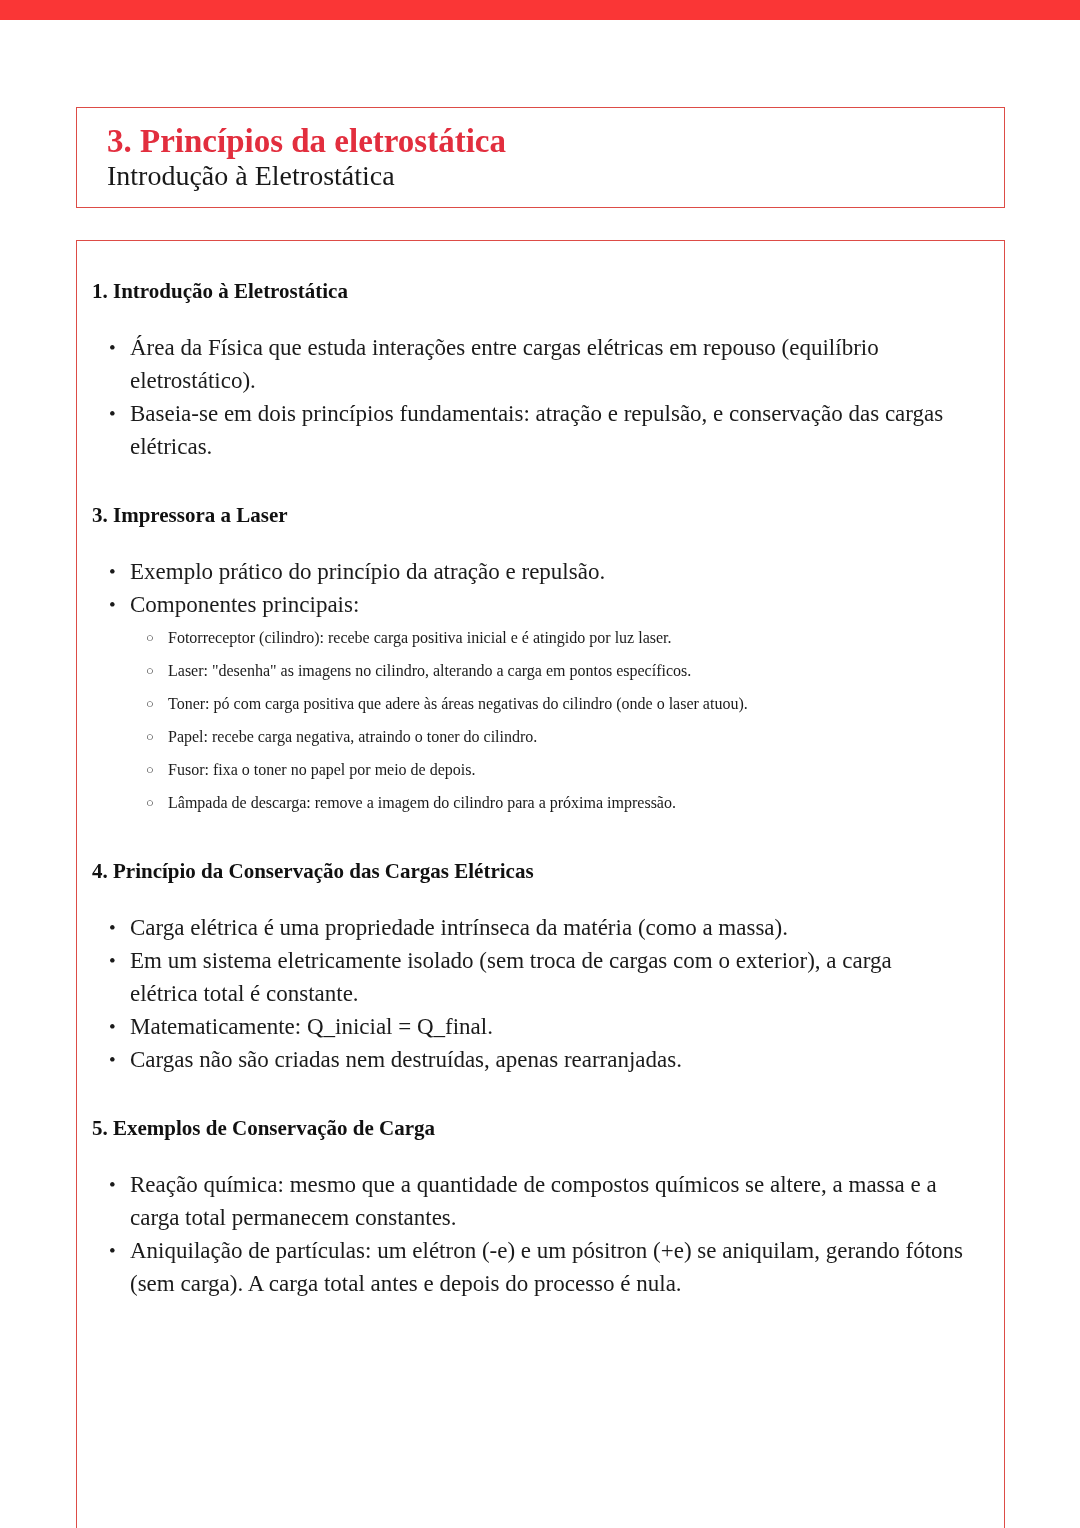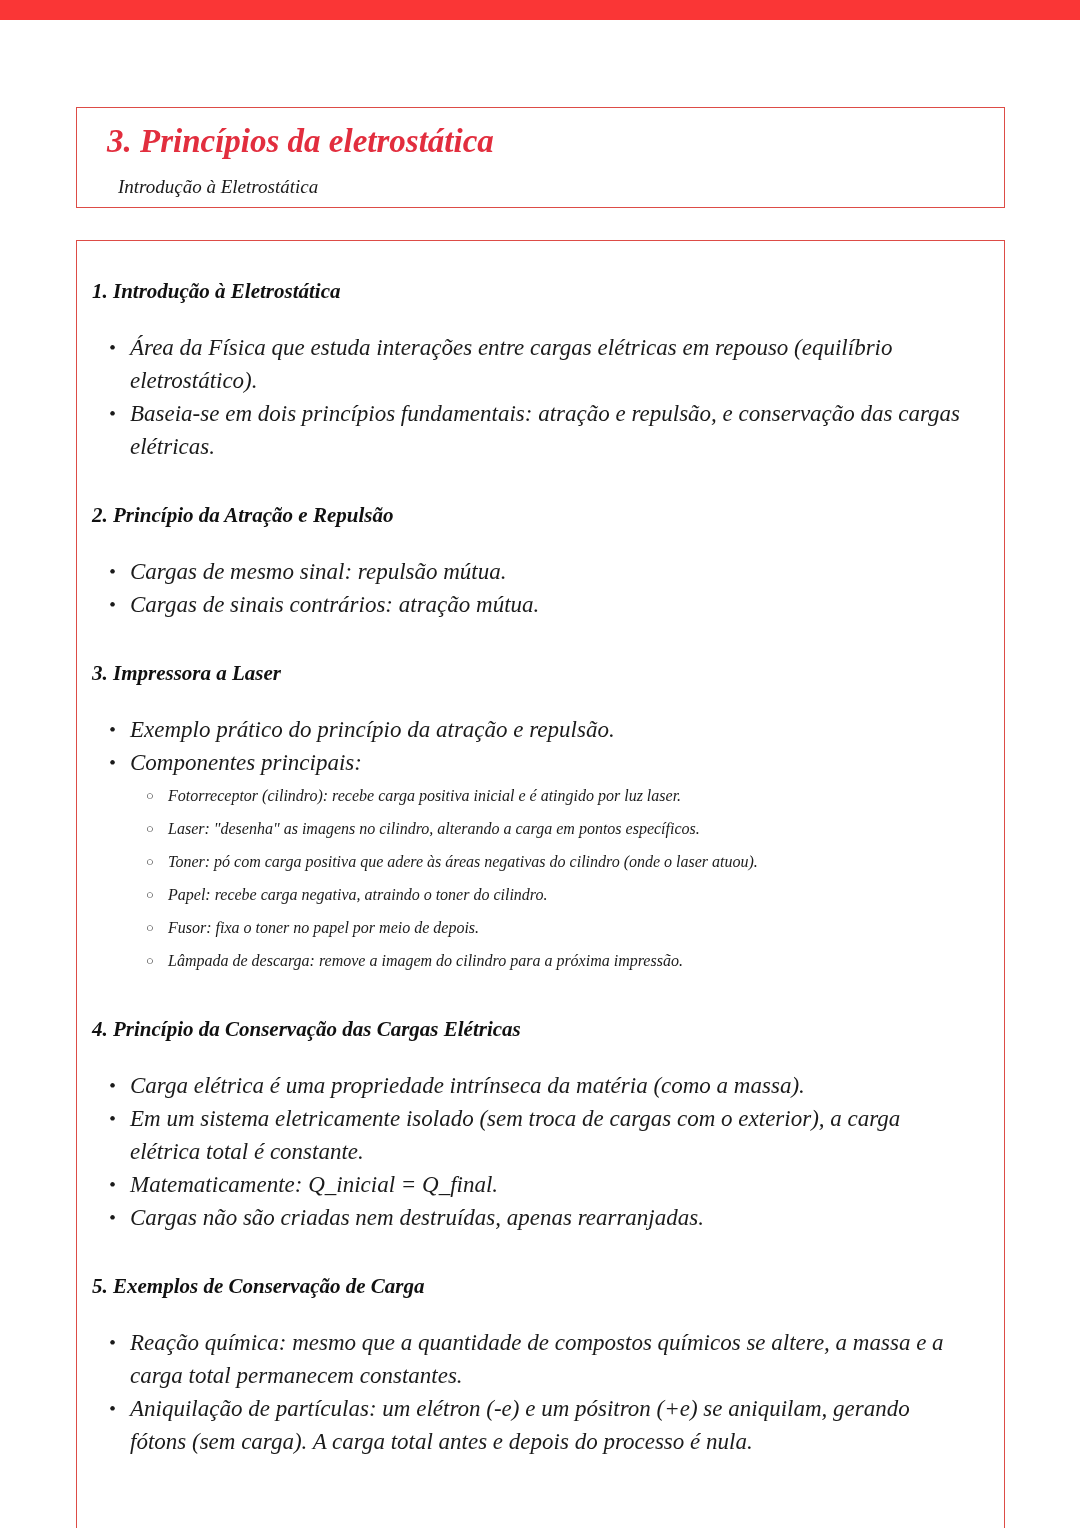--- a/index.html
+++ b/index.html
@@ -16,37 +16,36 @@
     top: 0; left: 0;
     width: 1080px; height: 20px;
     background: #fa3636;
   }
   .card {
     position: absolute;
     left: 76px;
     width: 929px;
     border: 1.5px solid #dd4c46;
     background: #ffffff;
-    font-style: italic;
   }
   .header-card {
     top: 107px;
     height: 101px;
     padding: 13px 30px 0 30px;
   }
   .doc-title {
     margin: 0;
     font-size: 33px;
     line-height: 40px;
     font-weight: 700;
     color: #e22e3e;
   }
   .doc-subtitle {
-    margin: 11px;
-    font-size: 19px;
+    margin: 0;
+    font-size: 28px;
     line-height: 30px;
     font-weight: 400;
     color: #191919;
   }
   .content-card {
     top: 240px;
     height: 1288px;
     border-bottom: none;
     padding: 20px 40px 0 15px;
     color: #1b1b1b;
@@ -108,27 +107,20 @@
 <div class="card content-card">
 
   <div class="section">
     <h3 class="section-heading">1. Introdução à Eletrostática</h3>
     <ul class="bullets">
       <li class="bullet">Área da Física que estuda interações entre cargas elétricas em repouso (equilíbrio eletrostático).</li>
       <li class="bullet">Baseia-se em dois princípios fundamentais: atração e repulsão, e conservação das cargas elétricas.</li>
     </ul>
   </div>
 
-  <div class="section">
-    <h3 class="section-heading">2. Princípio da Atração e Repulsão</h3>
-    <ul class="bullets">
-      <li class="bullet">Cargas de mesmo sinal: repulsão mútua.</li>
-      <li class="bullet">Cargas de sinais contrários: atração mútua.</li>
-    </ul>
-  </div>
 
   <div class="section">
     <h3 class="section-heading">3. Impressora a Laser</h3>
     <ul class="bullets">
       <li class="bullet">Exemplo prático do princípio da atração e repulsão.</li>
       <li class="bullet">Componentes principais:</li>
     </ul>
     <ul class="sub-bullets">
       <li class="sub-bullet">Fotorreceptor (cilindro): recebe carga positiva inicial e é atingido por luz laser.</li>
       <li class="sub-bullet">Laser: "desenha" as imagens no cilindro, alterando a carga em pontos específicos.</li>

